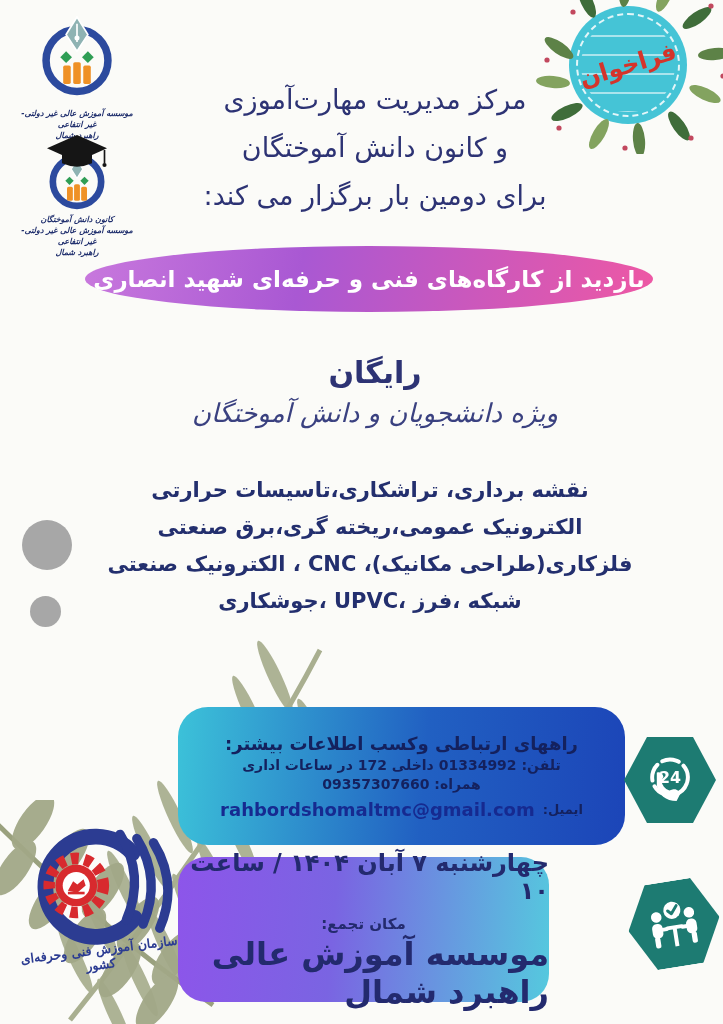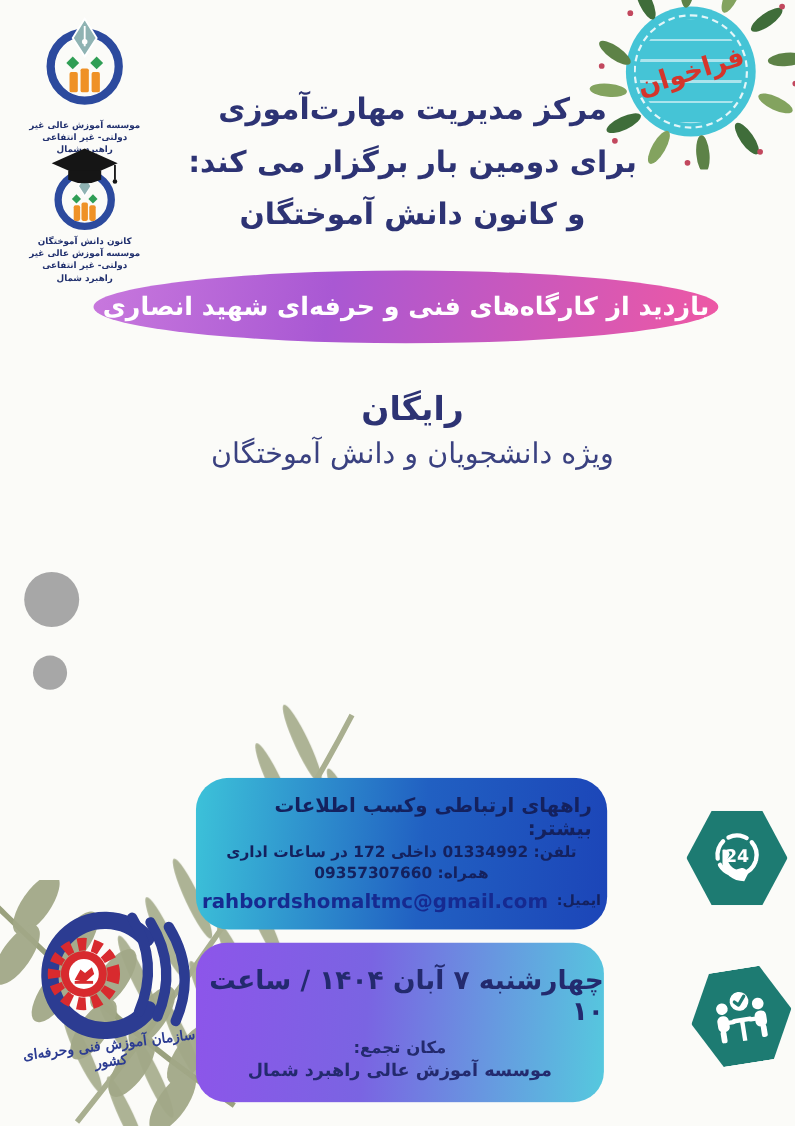--- a/index.html
+++ b/index.html
@@ -17,69 +17,69 @@
   .badge-lines{position:absolute;inset:12px;border-radius:50%;
     background:repeating-linear-gradient(to bottom,transparent 0 17px,rgba(255,255,255,.55) 17px 19px);}
   .badge-dashed{position:absolute;inset:7px;border-radius:50%;border:2px dashed rgba(255,255,255,.85);}
   .badge-label{left:36px;top:20px;width:118px;height:118px;display:flex;align-items:center;justify-content:center;
     transform:rotate(-17deg);color:#d5342b;font-weight:bold;font-size:24px;}
   .wreath-svg{left:0;top:0;}
 
   
   .logo1{left:18px;top:12px;width:118px;text-align:center;}
   .logo2{left:18px;top:130px;width:118px;text-align:center;}
-  .logo-caption{color:#21306e;font-weight:bold;font-size:8px;line-height:11px;direction:rtl;}
+  .logo-caption{color:#21306e;font-weight:bold;font-size:8px;line-height:11px;direction:rtl;font-style:italic;}
 
   
   .title-block{left:140px;top:76px;width:470px;text-align:center;direction:rtl;
-    color:#2d3374;font-weight:bold;font-size:27px;line-height:48px;}
+    color:#2d3374;font-weight:normal;font-size:27px;line-height:48px;}
 
   
   .banner{left:85px;top:246px;width:568px;height:66px;border-radius:50%;
     background:linear-gradient(100deg,#c878dd 0%,#a958d3 38%,#ee58a4 100%);
     display:flex;align-items:center;justify-content:center;}
   .banner span{color:#ffffff;font-weight:bold;font-size:23px;direction:rtl;white-space:nowrap;}
 
   
   .free-heading{left:140px;top:355px;width:470px;text-align:center;
     color:#2d3374;font-weight:bold;font-size:30px;direction:rtl;}
   .free-sub{left:140px;top:398px;width:470px;text-align:center;
-    color:#3a4180;font-size:26px;direction:rtl;}
+    color:#3a4180;font-size:26px;direction:rtl;font-style:italic;}
 
   
   .workshops{left:90px;top:472px;width:560px;text-align:center;direction:rtl;
     color:#232f6e;font-weight:bold;font-size:21px;line-height:37px;}
 
   
   .dot-big{left:22px;top:520px;width:50px;height:50px;border-radius:50%;background:#a7a7a7;}
   .dot-small{left:30px;top:596px;width:31px;height:31px;border-radius:50%;background:#a7a7a7;}
 
   
   .leafA{left:25px;top:615px;width:310px;height:420px;z-index:0;}
   .leafB{left:-15px;top:800px;width:240px;height:230px;z-index:1;}
 
   
-  .contact-box{left:178px;top:707px;width:374px;height:138px;border-radius:30px;z-index:2;
+  .contact-box{left:178px;top:707px;width:447px;height:138px;border-radius:30px;z-index:2;
     background:linear-gradient(95deg,#3cc2d9 0%,#2160c2 55%,#1c45b8 100%);
     display:flex;flex-direction:column;align-items:center;justify-content:center;
     gap:3px;direction:rtl;padding:6px 14px;box-sizing:border-box;}
   .contact-heading{color:#14215e;font-weight:bold;font-size:18px;}
   .contact-line{color:#14215e;font-weight:bold;font-size:14px;}
   .email-row{display:flex;align-items:center;gap:8px;margin-top:4px;}
   .email-label{color:#14215e;font-weight:bold;font-size:13px;}
   .email-value{color:#162a90;font-weight:bold;font-size:18px;direction:ltr;}
 
   
   .event-box{left:178px;top:857px;width:371px;height:145px;border-radius:28px;z-index:2;
     background:linear-gradient(95deg,#8d55ea 0%,#7a64e2 42%,#55c9de 100%);
     display:flex;flex-direction:column;align-items:center;justify-content:center;
     gap:2px;direction:rtl;}
   .event-datetime{color:#232a6e;font-weight:bold;font-size:24px;}
   .event-label{color:#232a6e;font-weight:bold;font-size:15px;margin-top:8px;}
-  .event-location{color:#232a6e;font-weight:bold;font-size:16px;}
+  .event-location{color:#232a6e;font-weight:bold;font-size:32px;}
 
   
   .hex{width:92px;height:86px;background:#1d7b72;z-index:3;
     clip-path:polygon(0 50%,25% 0,75% 0,100% 50%,75% 100%,25% 100%);
     display:flex;align-items:center;justify-content:center;}
   .hex1{left:624px;top:737px;}
   .hex2{left:628px;top:881px;transform:rotate(-9deg);}
 
   
   .tvto{left:14px;top:826px;width:175px;z-index:3;}
@@ -207,31 +207,37 @@
     </svg>
     <div class="logo-caption">
       <div>کانون دانش آموختگان</div>
       <div>موسسه آموزش عالی غیر دولتی- غیر انتفاعی</div>
       <div>راهبرد شمال</div>
     </div>
   </div>
 
   <div class="abs title-block">
     <div>مرکز مدیریت مهارت‌آموزی</div>
+    <div>و کانون دانش آموختگان</div>
     <div>برای دومین بار برگزار می کند:</div>
-    <div>و کانون دانش آموختگان</div>
   </div>
 
   <div class="abs banner">
     <span>بازدید از کارگاه‌های فنی و حرفه‌ای شهید انصاری</span>
   </div>
 
   <div class="abs free-heading">رایگان</div>
   <div class="abs free-sub">ویژه دانشجویان و دانش آموختگان</div>
 
+  <div class="abs workshops">
+    <div>نقشه برداری، تراشکاری،تاسیسات حرارتی</div>
+    <div>الکترونیک عمومی،ریخته گری،برق صنعتی</div>
+    <div>فلزکاری(طراحی مکانیک)، CNC ، الکترونیک صنعتی</div>
+    <div>شبکه ،فرز ،UPVC ،جوشکاری</div>
+  </div>
 
   <div class="abs contact-box">
     <div class="contact-heading">راههای ارتباطی وکسب اطلاعات بیشتر:</div>
     <div class="contact-line">تلفن: 01334992 داخلی 172 در ساعات اداری</div>
     <div class="contact-line">همراه: 09357307660</div>
     <div class="email-row">
       <span class="email-label">ایمیل:</span>
       <span class="email-value">rahbordshomaltmc@gmail.com</span>
     </div>
   </div>

